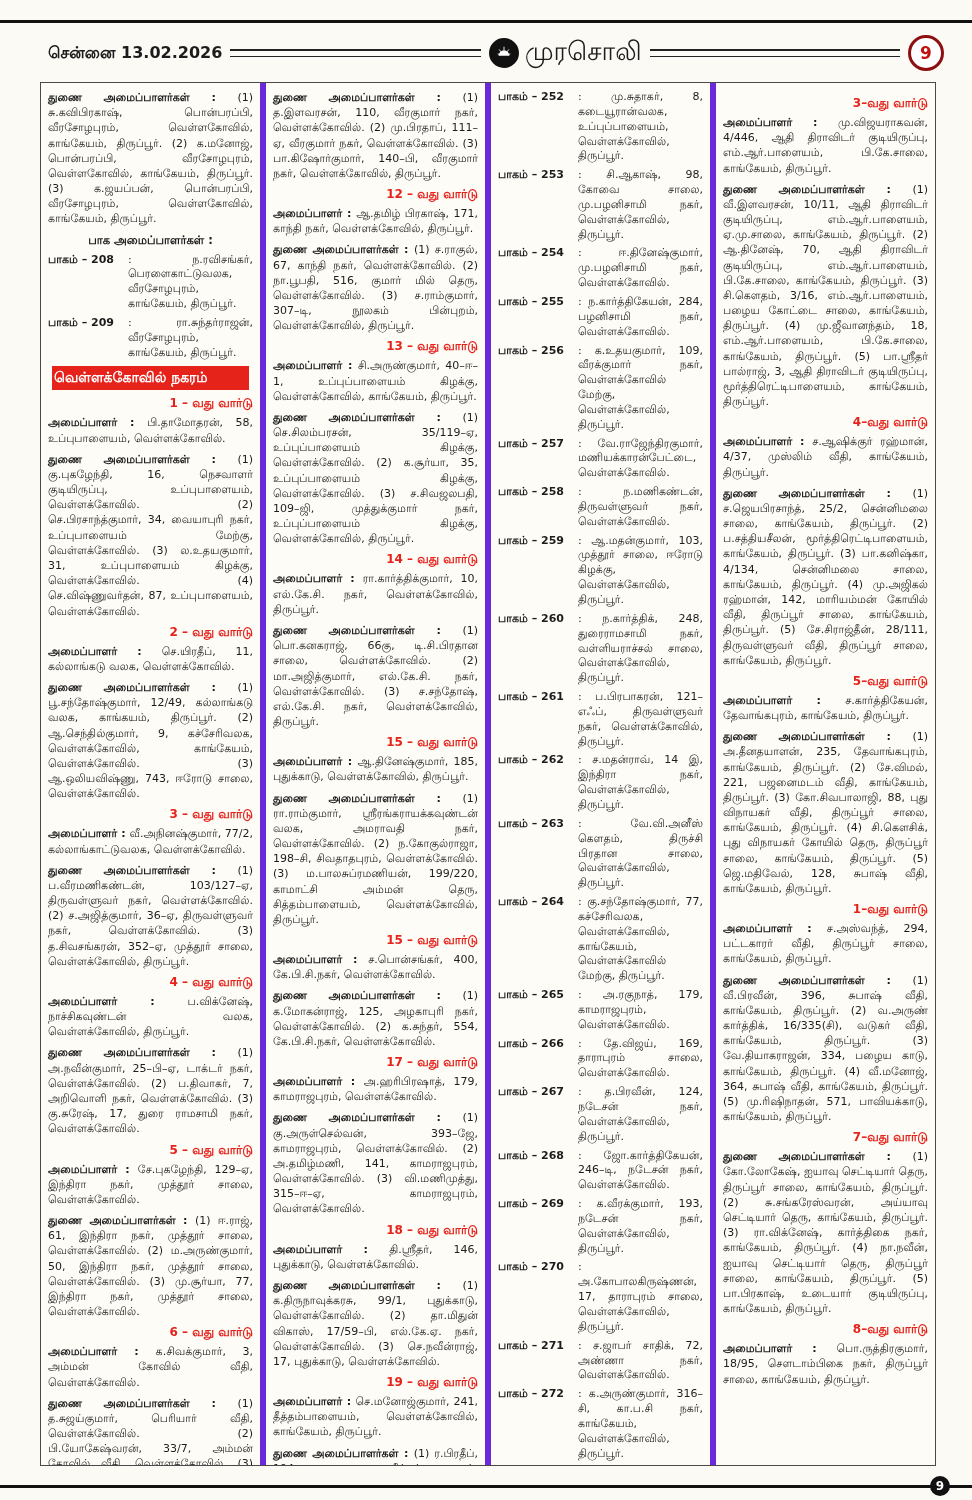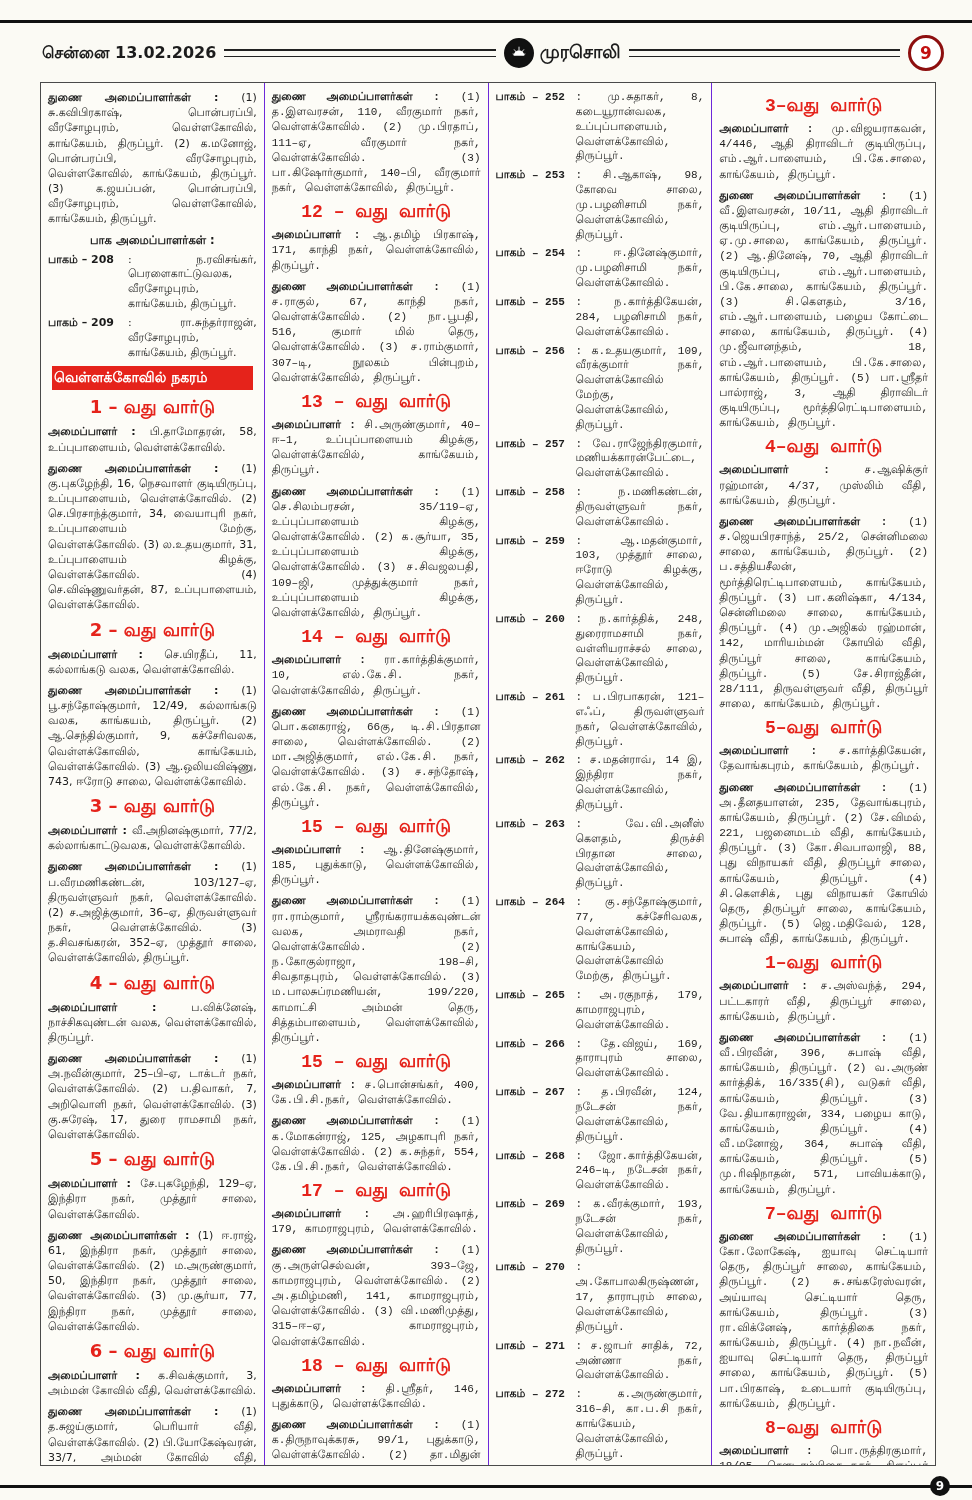--- a/index.html
+++ b/index.html
@@ -4,33 +4,33 @@
 <style>
   html,body{margin:0;padding:0;}
   body{
     width:972px;height:1500px;position:relative;
     background:#fbfaf4;
     font-family:"DejaVu Sans","Liberation Sans",sans-serif;
     color:#1c1c1c;overflow:hidden;
   }
   .top-rule{position:absolute;top:20px;left:0;width:972px;height:3px;background:#111;}
   .header{position:absolute;top:32px;left:42px;right:28px;height:42px;display:flex;align-items:center;gap:8px;}
-  .dateline{font-weight:bold;font-size:16px;white-space:nowrap;}
+  .dateline{font-weight:bold;font-size:16px;white-space:nowrap;margin-left:6px;}
   .hrule{flex:1;height:5px;border-top:2px solid #222;border-bottom:1px solid #222;}
   .mast{display:flex;align-items:center;gap:6px;}
   .logo{width:26px;height:26px;border-radius:50%;background:#111;display:flex;align-items:center;justify-content:center;border:2px solid #111;}
-  .mast-title{font-weight:bold;font-size:18px;white-space:nowrap;}
+  .mast-title{font-weight:normal;font-size:26px;white-space:nowrap;}
   .pgcirc{width:30px;height:30px;border-radius:50%;border:3px solid #8d0f0f;color:#c21111;background:#fff;
     display:flex;align-items:center;justify-content:center;font-weight:bold;font-size:17px;}
   .content{position:absolute;top:82px;left:40px;right:36px;bottom:34px;border:1px solid #4a4a4a;background:#fdfcf7;display:flex;}
   .col{flex:1 1 0;padding:7px 7px 4px;overflow:hidden;font-size:11px;}
-  .col + .col{border-left:1px solid #6d28d9;font-family:Liberation Mono, monospace;}
+  .col + .col{border-left:6px solid #6d28d9;}
   .para{margin:0 0 6px;text-align:justify;line-height:1.38;}
   .lead{font-weight:bold;}
-  .ward{color:var(--red,#e5231b);font-weight:bold;text-align:center;font-size:18px;margin:6px 0 4px;}
+  .ward{color:var(--red,#e5231b);font-weight:bold;text-align:right;font-size:12px;margin:6px 0 4px;}
   .banner{background:var(--red,#e5231b);color:#fff;font-weight:bold;font-size:14px;
     padding:3px 2px;margin:6px 4px;}
   .subhead{text-align:center;font-weight:bold;margin:5px 0;font-size:11.5px;}
   .part{display:flex;margin-bottom:4px;line-height:1.35;}
   .pnum{font-weight:bold;white-space:nowrap;min-width:76px;}
   .ptext{flex:1;text-align:justify;padding-left:4px;}
   .bottom-rule{position:absolute;bottom:12px;left:0;width:972px;height:3px;background:#111;}
   .pgcirc-bottom{position:absolute;right:22px;bottom:4px;width:20px;height:20px;border-radius:50%;
     background:#111;color:#fff;display:flex;align-items:center;justify-content:center;font-weight:bold;font-size:12px;}
 </style>

